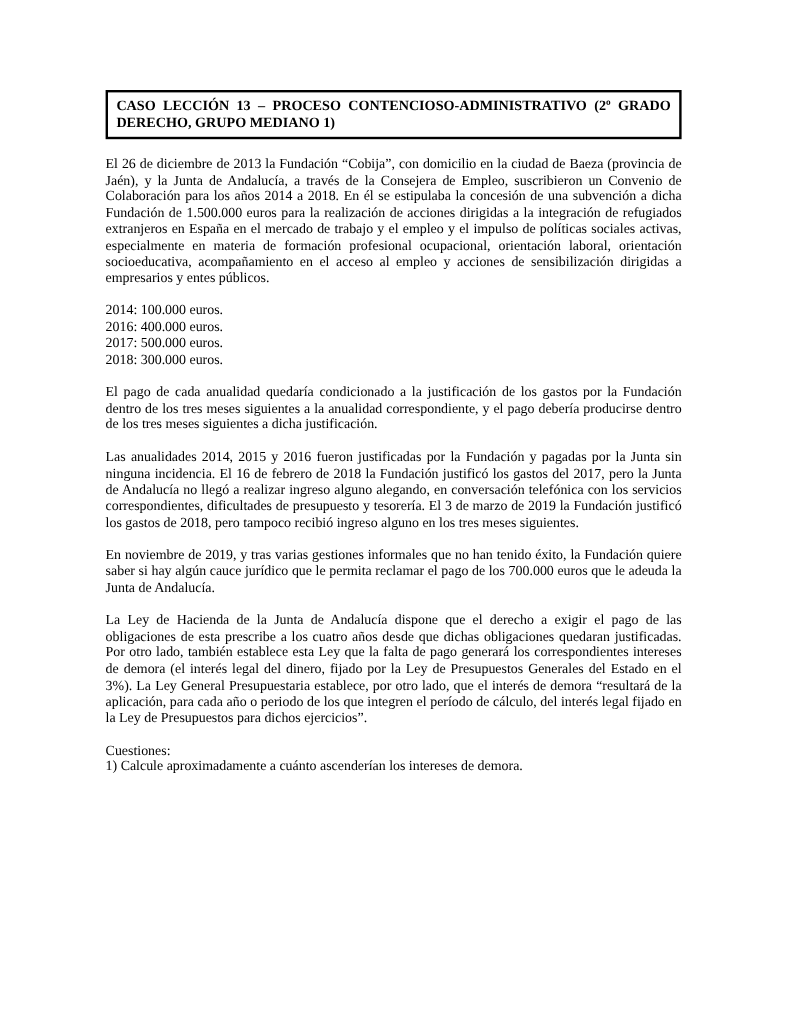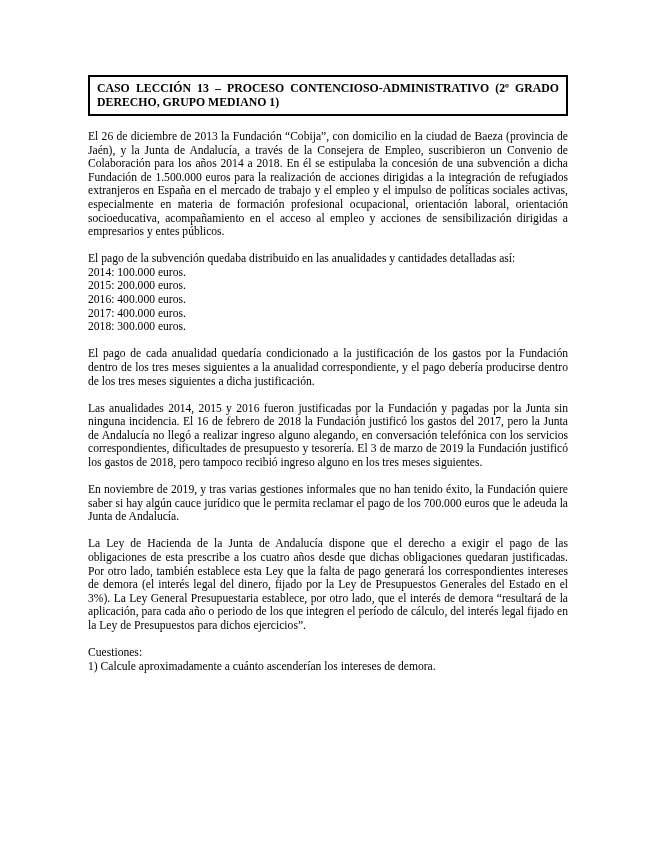--- a/index.html
+++ b/index.html
@@ -53,25 +53,23 @@
 
 <div class="page">
   <div class="title-box">
     <span>CASO LECCIÓN 13 – PROCESO CONTENCIOSO-ADMINISTRATIVO (2º GRADO DERECHO, GRUPO MEDIANO 1)</span>
   </div>
   <div class="doc-body" id="doc-body">
       <div class="block">
         <div class="line"><span class="run bold">El 26 de diciembre de 2013 la Fundación “Cobija”</span><span class="run">, con domicilio en la ciudad de Baeza (provincia de Jaén), y la Junta de Andalucía, a través de la Consejera de Empleo, suscribieron un Convenio de Colaboración para los años 2014 a 2018. En él se estipulaba la concesión de una subvención a dicha Fundación de 1.500.000 euros para la realización de acciones dirigidas a la integración de refugiados extranjeros en España en el mercado de trabajo y el empleo y el impulso de políticas sociales activas, especialmente en materia de formación profesional ocupacional, orientación laboral, orientación socioeducativa, acompañamiento en el acceso al empleo y acciones de sensibilización dirigidas a empresarios y entes públicos.</span></div>
       </div>
       <div class="block">
-        <div class="line"><span class="run">El pago de la subvención quedaba distribuido en las anualidades y cantidades detalladas así:</span></div>
         <div class="line"><span class="run">2014: 100.000 euros.</span></div>
-        <div class="line"><span class="run">2015: 200.000 euros.</span></div>
         <div class="line"><span class="run">2016: 400.000 euros.</span></div>
-        <div class="line"><span class="run">2017: 400.000 euros.</span></div>
+        <div class="line"><span class="run">2017: 500.000 euros.</span></div>
         <div class="line"><span class="run">2018: 300.000 euros.</span></div>
       </div>
       <div class="block">
         <div class="line"><span class="run">El pago de cada anualidad quedaría condicionado a la justificación de los gastos por la Fundación dentro de los tres meses siguientes a la anualidad correspondiente, y el pago debería producirse dentro de los tres meses siguientes a dicha justificación.</span></div>
       </div>
       <div class="block">
         <div class="line"><span class="run">Las anualidades 2014, 2015 y 2016 fueron justificadas por la Fundación y pagadas por la Junta sin ninguna incidencia. El 16 de febrero de 2018 la Fundación justificó los gastos del 2017, pero la Junta de Andalucía no llegó a realizar ingreso alguno alegando, en conversación telefónica con los servicios correspondientes, dificultades de presupuesto y tesorería. El 3 de marzo de 2019 la Fundación justificó los gastos de 2018, pero tampoco recibió ingreso alguno en los tres meses siguientes.</span></div>
       </div>
       <div class="block">
         <div class="line"><span class="run">En noviembre de 2019, y tras varias gestiones informales que no han tenido éxito, la Fundación quiere saber si hay algún cauce jurídico que le permita reclamar el pago de los 700.000 euros que le adeuda la Junta de Andalucía.</span></div>

